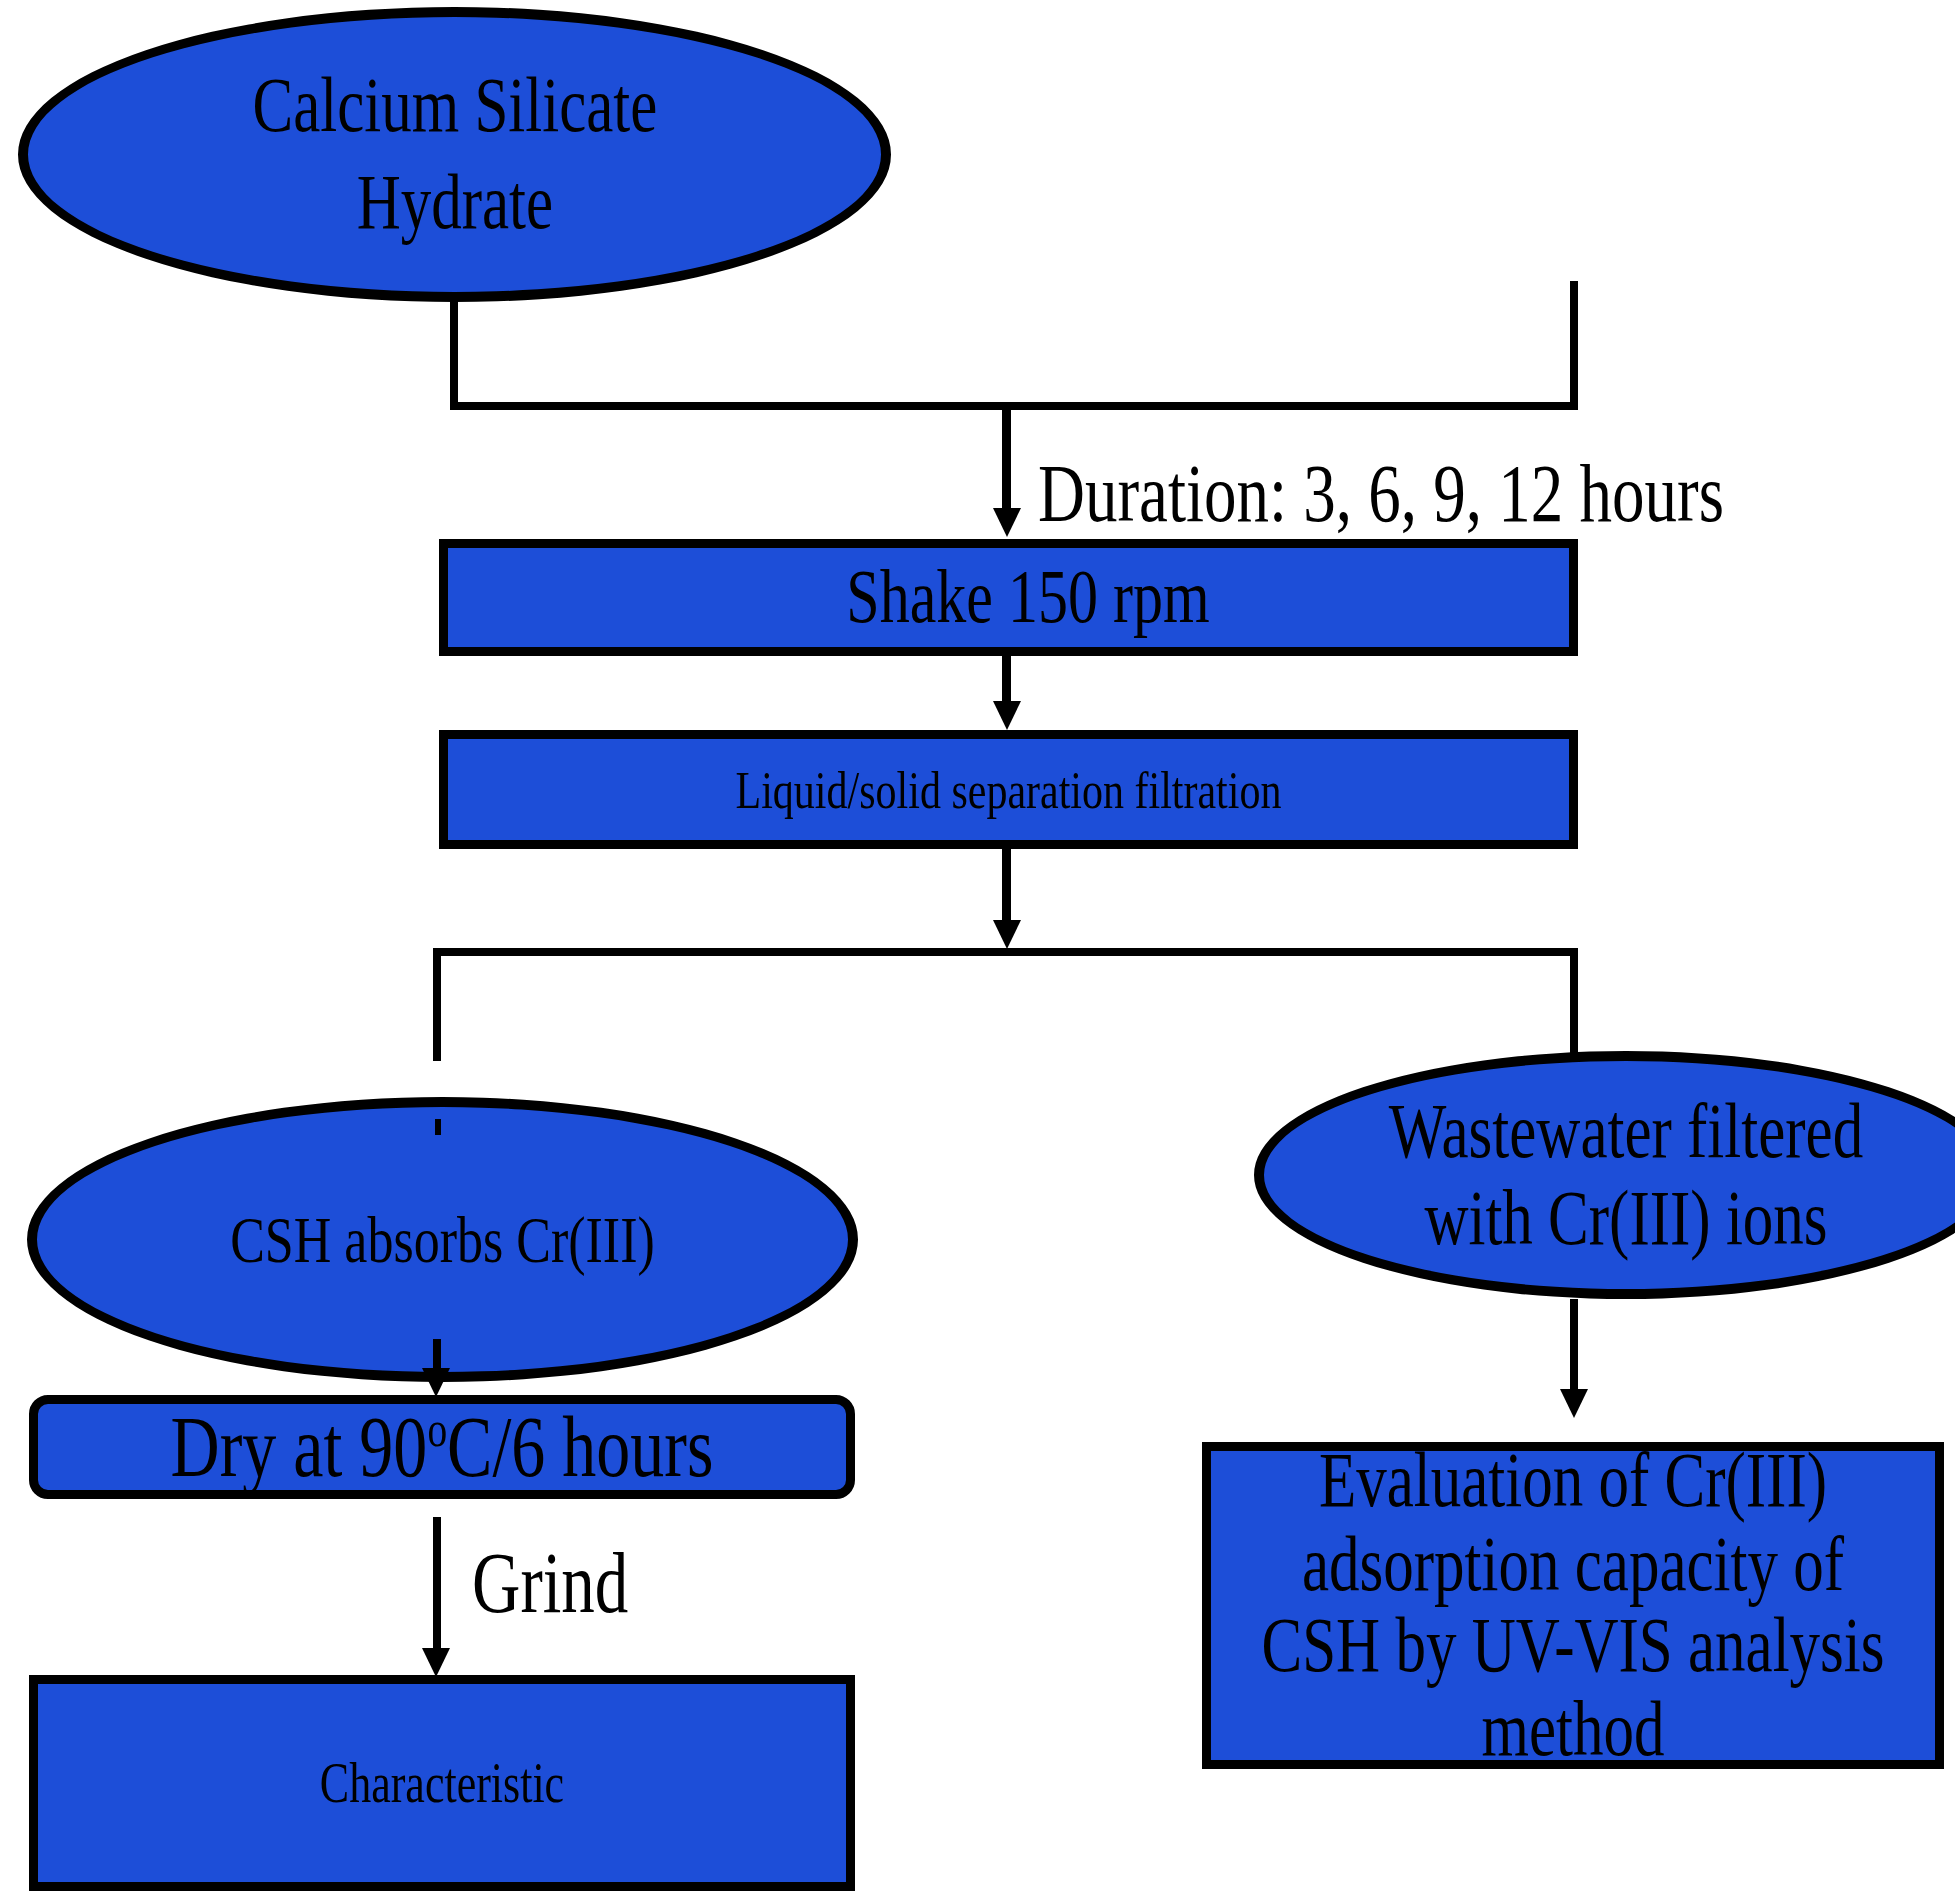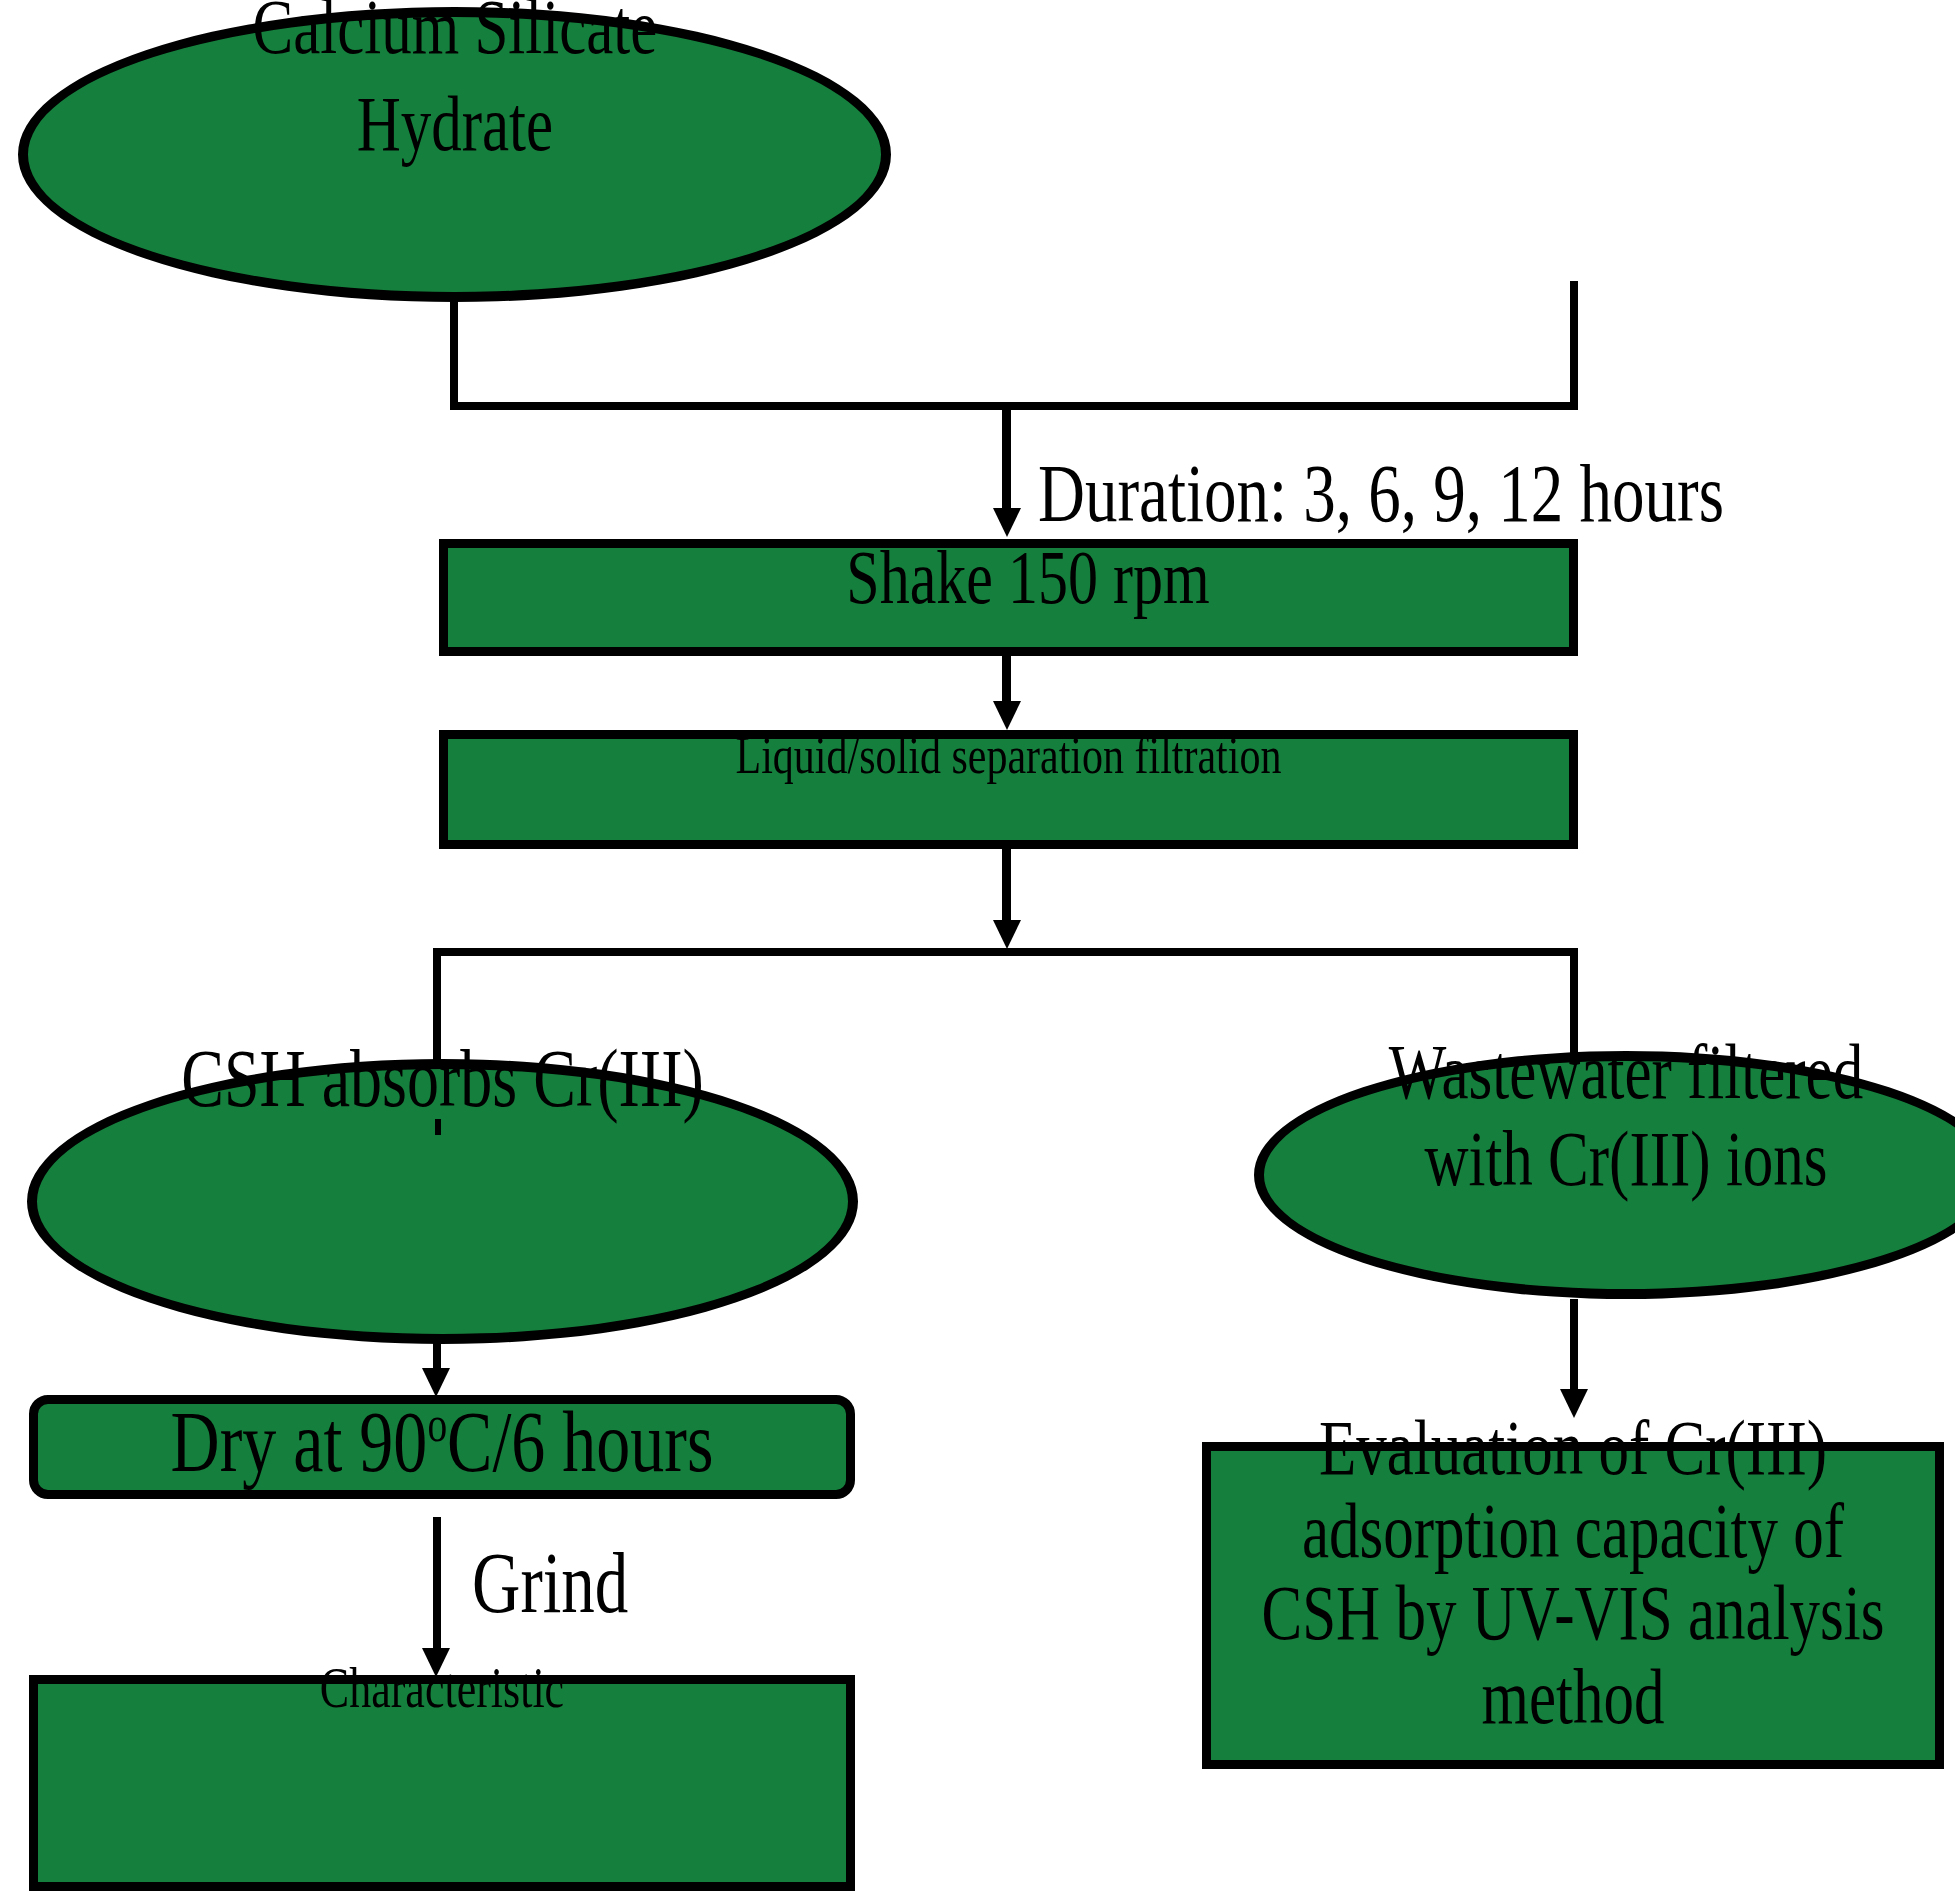--- a/index.html
+++ b/index.html
@@ -7,22 +7,22 @@
     position:relative;
     width:1955px;height:1898px;
     background:#ffffff;
     font-family:"Liberation Serif","DejaVu Serif",serif;
     color:#000;
     overflow:hidden;
   }
   .node{
     position:absolute;
     box-sizing:border-box;
-    display:flex;justify-content:center;
-    text-align:center;background:#15803d;
+    display:flex;align-items:center;justify-content:center;
+    text-align:center;background:#1d4ed8;
   }
   .ellipse{border:10.2px solid #000;border-radius:50%;}
   .rect{border:9.6px solid #000;}
   .tx{display:block;transform:scaleY(1.28);transform-origin:center center;}
   .tx span{display:block;white-space:nowrap;}
   .tx .inline{display:inline;}
   .line{position:absolute;background:#000;}
   .ah{
     position:absolute;width:0;height:0;
     border-left:14.3px solid transparent;
@@ -70,21 +70,21 @@
       </div>
   </div>
 
   <div class="line" style="left:1002px;top:849px;width:9px;height:71px;"></div>
   <div class="ah" style="left:993px;top:920px;"></div>
 
   <div class="line" style="left:433px;top:948px;width:1145px;height:8.2px;"></div>
   <div class="line" style="left:433px;top:955px;width:8.2px;height:106px;"></div>
   <div class="line" style="left:1570px;top:955px;width:8.2px;height:99px;"></div>
 
-  <div class="node ellipse" style="left:27px;top:1059px;width:831px;height:285px;font-size:64px;">
+  <div class="node ellipse" style="left:27px;top:1097px;width:831px;height:285px;font-size:52px;">
     <div class="tx">
         <span>CSH absorbs Cr(III)</span>
       </div>
   </div>
 
   <div class="tick" style="left:435px;top:1119px;width:5.5px;height:16.4px;"></div>
 
   <div class="node ellipse" style="left:1254px;top:1051px;width:744px;height:248px;font-size:61px;line-height:1.12;">
     <div class="tx">
       <span>Wastewater filtered</span>

